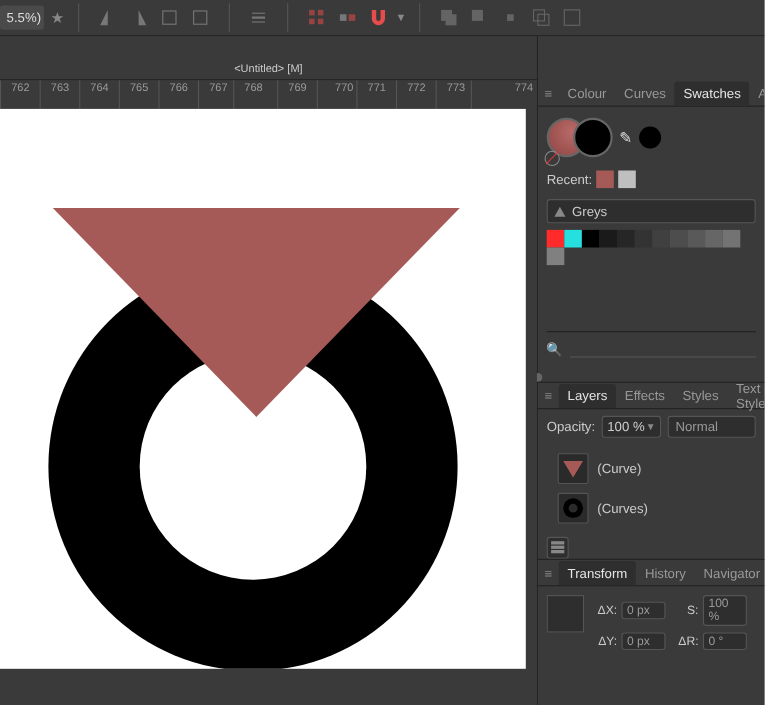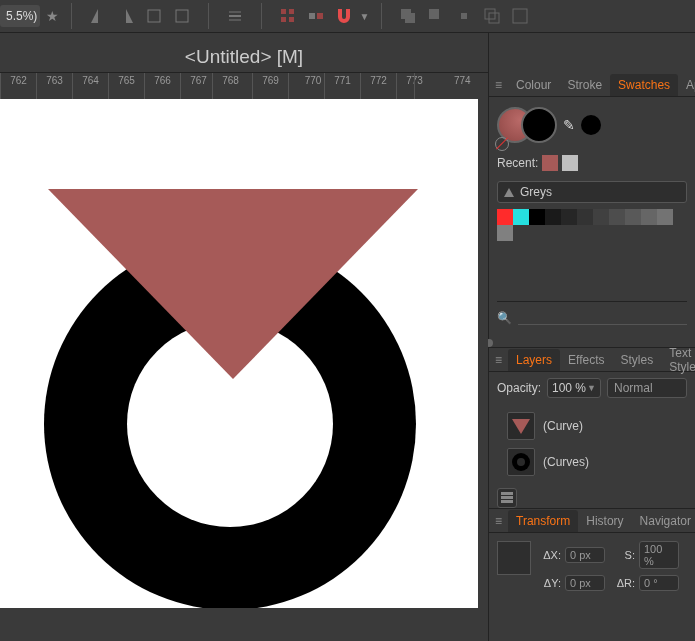--- a/index.html
+++ b/index.html
@@ -11,34 +11,34 @@
   .star { color: #888; margin-left: 6px; font-size: 14px; }
   .tool-sep { width: 1px; height: 26px; background: #555; margin: 0 12px; }
   .tbtn { width: 22px; height: 22px; display: flex; align-items: center; justify-content: center; margin: 0 3px; opacity: .55; }
   .tbtn svg { display:block; }
   .snap-icon { color: #e64c4c; }
   .magnet { width: 22px; height: 22px; display:flex; align-items:center; justify-content:center; margin:0 3px; }
   .dd-arrow { color:#888; margin-left:2px; font-size:10px; }
 
   .main { display:flex; height: 608px; }
   .canvas-wrap { flex:1; background:#3a3a3a; display:flex; flex-direction:column; position:relative; }
-  .tab-bar { height:40px; display:flex; align-items:flex-end; justify-content:center; color:#ccc; font-size:19px; border-bottom:1px solid #222; padding-bottom:4px; }
+  .tab-bar { height:40px; display:flex; align-items:flex-end; justify-content:center; color:#ccc; font-size:10px; border-bottom:1px solid #222; padding-bottom:4px; }
   .ruler { height:26px; background:#3a3a3a; display:flex; align-items:flex-start; position:relative; overflow:hidden; }
   .ruler .tick { position:absolute; top:0; width:36px; text-align:center; font-size:10px; color:#999; border-left:1px solid #555; height:26px; padding-top:2px; }
   .canvas { flex:1; background:#3a3a3a; position:relative; }
   .artboard { position:absolute; left:0; top:0; width:478px; height:509px; background:#fff; }
   .cursor { position:absolute; left:374px; top:418px; font-size:16px; color:#000; }
 
   
   .right { width:207px; background:#3a3a3a; display:flex; flex-direction:column; border-left:1px solid #222; }
   .r-toolbar-strip { height:40px; }
   .panel-tabs { display:flex; height:24px; align-items:center; border-bottom:1px solid #222; padding-left:6px; gap:0; font-size:12px; }
   .panel-tabs .ham { color:#888; margin-right:6px; font-size:12px; }
   .ptab { padding:4px 8px; color:#999; cursor:pointer; }
-  .ptab.active { color:#f97316; background:#2e2e2e; border-top-left-radius:3px; border-top-right-radius:3px; }
+  .ptab.active { color:#e5e5e5; background:#2e2e2e; border-top-left-radius:3px; border-top-right-radius:3px; }
 
   .swatches-panel { padding:10px 8px 8px 8px; }
   .color-circles { display:flex; align-items:center; gap:6px; margin-bottom:12px; }
   .bigcircle { width:36px; height:36px; border-radius:50%; border:2px solid #666; position:relative; }
   .bigcircle.fill { background: radial-gradient(circle at 65% 35%, #b96a68 0%, #9f5452 60%, #8a4644 100%); }
   .bigcircle.stroke { background:#000; }
   .eyedrop { color:#ddd; font-size:14px; }
   .smallcircle { width:20px; height:20px; border-radius:50%; background:#000; }
   .none-ind { width:14px; height:14px; border-radius:50%; border:1px solid #888; position:relative; margin-top:6px; }
   .none-ind::after { content:""; position:absolute; left:-2px; top:5px; width:16px; height:1px; background:#d33; transform:rotate(-45deg); }
@@ -168,21 +168,21 @@
         <div class="tick" style="left: 72px;">764</div>
         <div class="tick" style="left: 108px;">765</div>
         <div class="tick" style="left: 144px;">766</div>
         <div class="tick" style="left: 180px;">767</div>
         <div class="tick" style="left: 212px;">768</div>
         <div class="tick" style="left: 252px;">769</div>
         <div class="tick" style="left: 288px; padding-left: 13px;">770</div>
         <div class="tick" style="left: 324px;">771</div>
         <div class="tick" style="left: 360px;">772</div>
         <div class="tick" style="left: 396px;">773</div>
-        <div class="tick" style="left: 414px; padding-left: 39px;">774</div>
+        <div class="tick" style="left: 428px; padding-left: 39px;">774</div>
       </div>
     <div class="canvas">
       <div class="artboard">
         <svg width="478" height="509">
 
           <circle cx="230" cy="325" r="186" fill="#000"></circle>
           <circle cx="230" cy="325" r="103" fill="#fff"></circle>
 
           <polygon points="48,90 418,90 233,280" fill="#a65a58"></polygon>
         </svg>
@@ -190,21 +190,21 @@
       <span class="cursor">⌖</span>
     </div>
   </div>
 
   <div class="right">
     <div class="r-toolbar-strip"></div>
 
     <div class="panel-tabs">
       <span class="ham">≡</span>
       <span class="ptab">Colour</span>
-      <span class="ptab">Stroke</span>
+      <span class="ptab">Curves</span>
       <span class="ptab active">Swatches</span>
       <span class="ptab">Appeara</span>
     </div>
 
     <div class="swatches-panel">
       <div class="color-circles">
         <div style="position:relative;">
           <div class="bigcircle fill"></div>
           <div class="none-ind" style="position:absolute; left:-2px; bottom:-8px;"></div>
         </div>

